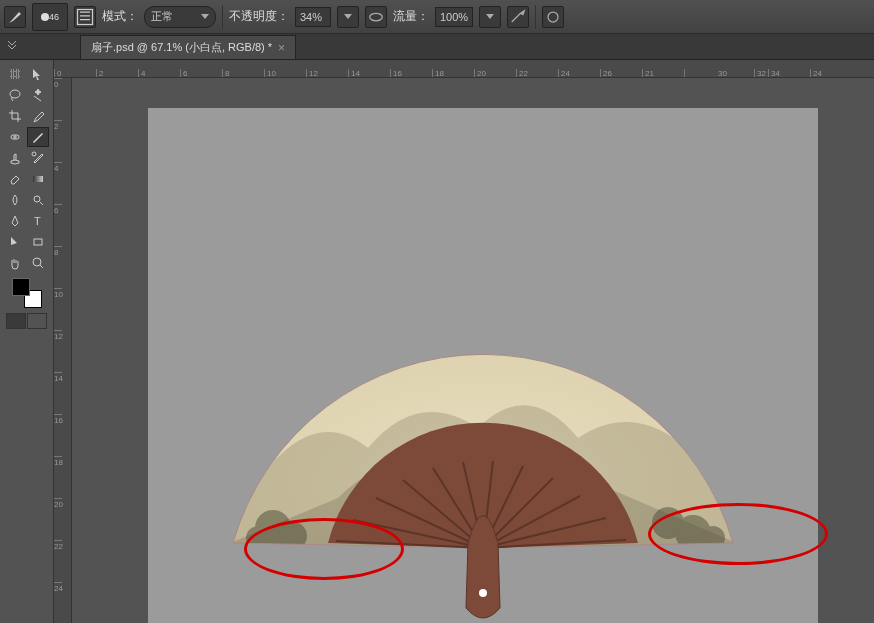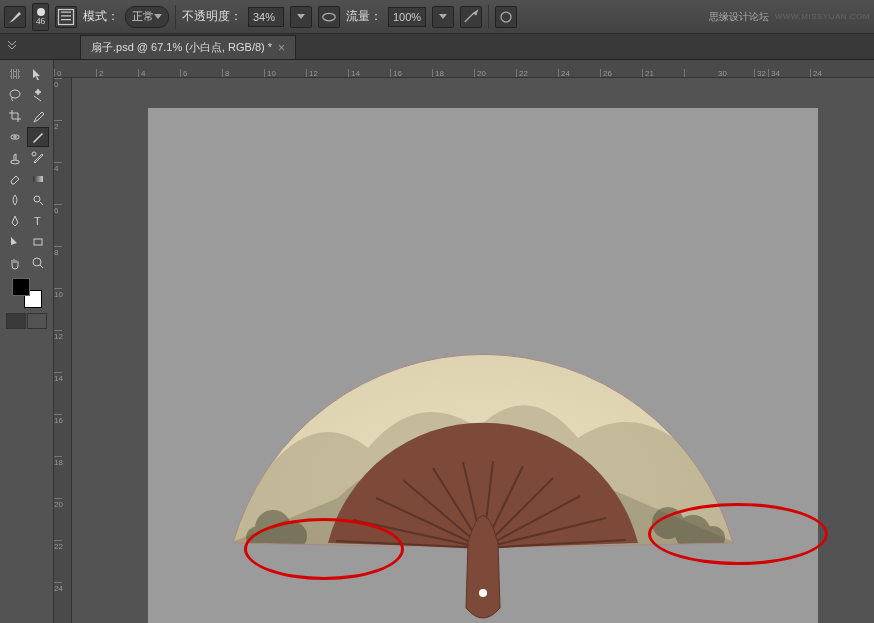--- a/index.html
+++ b/index.html
@@ -2,26 +2,26 @@
 <html><head>
 <meta charset="utf-8">
 <style>
 * { margin: 0; padding: 0; box-sizing: border-box; user-select: none; }
 body { width: 874px; height: 623px; background: #535353; font-family: "Microsoft YaHei", sans-serif; font-size: 11px; color: #ccc; overflow: hidden; position: relative; }
 
 
 .options-bar { height: 34px; background: linear-gradient(#505050, #424242); border-bottom: 1px solid #2a2a2a; display: flex; align-items: center; padding: 0 4px; gap: 6px; }
 .brush-tip { width: 20px; height: 20px; display: flex; align-items: center; justify-content: center; }
 .brush-tip svg { width: 16px; height: 16px; }
-.brush-preset { width: 17px; height: 28px; background: #3a3a3a; border: 1px solid #222; display: flex; flex-direction: column; align-items: center; justify-content: center; border-radius: 2px; font-family: Liberation Serif, serif; }
+.brush-preset { width: 36px; height: 28px; background: #3a3a3a; border: 1px solid #222; display: flex; flex-direction: row; align-items: center; justify-content: center; border-radius: 2px; }
 .brush-dot { width: 8px; height: 8px; background: #ddd; border-radius: 50%; }
 .brush-size { font-size: 9px; color: #ddd; }
 .tiny-btn { width: 22px; height: 22px; background: #3a3a3a; border: 1px solid #222; border-radius: 2px; display: flex; align-items: center; justify-content: center; }
 .lbl { color: #ddd; font-size: 12px; }
-.dropdown { height: 22px; background: #3a3a3a; border: 1px solid #222; display: flex; align-items: center; padding: 0 6px; border-radius: 10px; }
+.dropdown { height: 22px; background: #3a3a3a; border: 1px solid #222; display: flex; align-items: center; padding: 0 6px; gap: 28px; border-radius: 10px; }
 .dd-arrow { width: 0; height: 0; border-left: 4px solid transparent; border-right: 4px solid transparent; border-top: 5px solid #aaa; }
 .num-field { height: 20px; background: #3a3a3a; border: 1px solid #222; padding: 0 4px; display: flex; align-items: center; min-width: 36px; }
 .sep { width: 1px; height: 24px; background: #333; }
 .spacer { flex: 1; }
 .watermark { color: #888; font-size: 10px; display: flex; align-items: center; gap: 6px; }
 .watermark .wm1 { color: #aaa; }
 .watermark .wm2 { font-size: 8px; letter-spacing: 0.5px; color: #666; }
 
 
 .tab-bar { height: 26px; background: #393939; display: flex; align-items: flex-end; padding-left: 80px; border-bottom: 1px solid #222; }
@@ -109,24 +109,20 @@
         <path d="M3 12 L10 5 M10 5 L13 3 L12 6 Z" stroke="#aaa" fill="#aaa"></path>
       </svg>
   </div>
   <div class="sep"></div>
   <div class="tiny-btn">
     <svg viewBox="0 0 16 16">
         <circle cx="8" cy="8" r="4" fill="none" stroke="#aaa"></circle>
       </svg>
   </div>
   <div class="spacer"></div>
-  <div class="watermark">
-    <span class="wm1">思缘设计论坛</span>
-    <span class="wm2">WWW.MISSYUAN.COM</span>
-  </div>
 </div>
 
 <div class="tab-bar">
   <div class="doc-tab">
     <span>扇子.psd @ 67.1% (小白点, RGB/8) *</span>
     <span class="tab-close">×</span>
   </div>
 </div>
 <div class="expand-btn">
   <svg viewBox="0 0 12 12">

